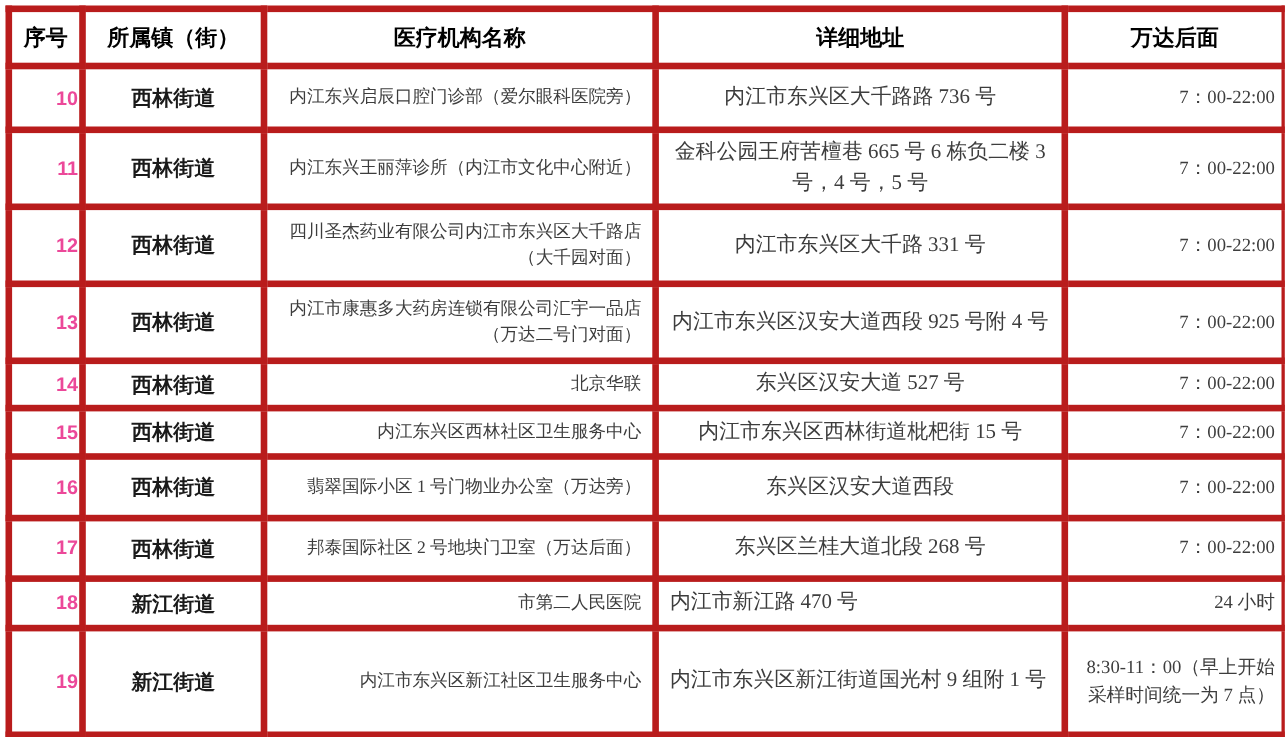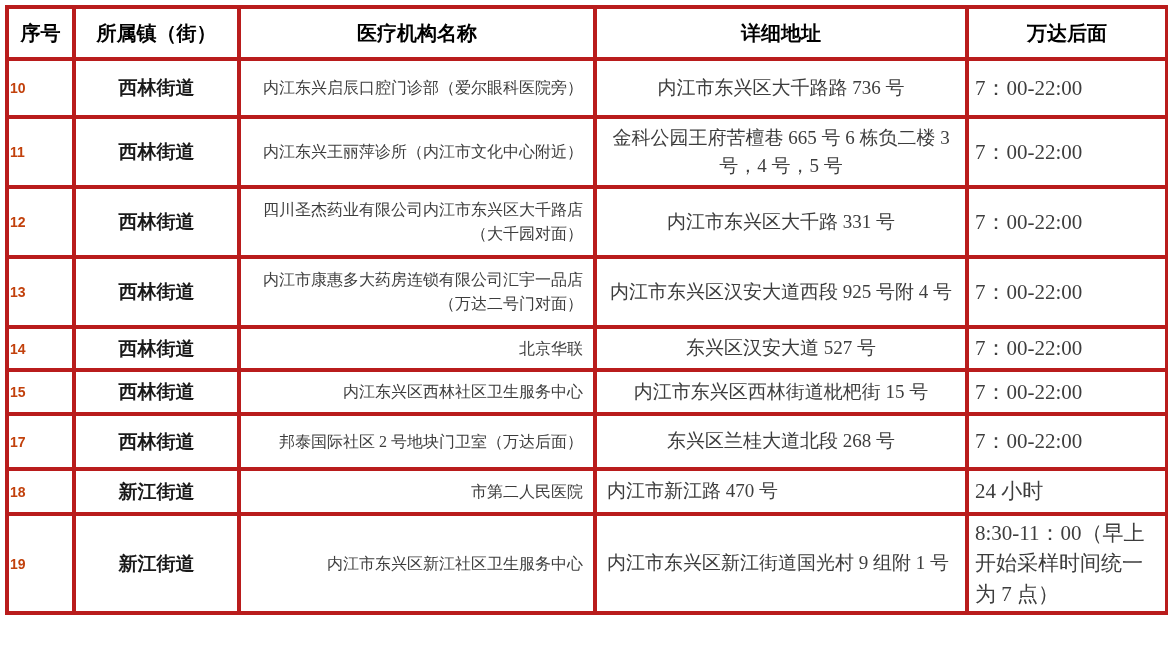--- a/index.html
+++ b/index.html
@@ -15,39 +15,39 @@
     color: #3d3d3d;
   }
   table.med-table {
     border-collapse: collapse;
     table-layout: fixed;
     width: 1160px;
     margin: 5px 0 0 5px;
     background: #ffffff;
   }
   .med-table td, .med-table th {
-    border: 4px solid #b91c1c;
+    border: 6px solid #b91c1c;
     vertical-align: middle;
     overflow: hidden;
     box-sizing: border-box;
   }
   .med-table th {
     font-family: "Liberation Sans", "DejaVu Sans", sans-serif;
     font-weight: bold;
     font-size: 20px;
     color: #000000;
     text-align: center;
     padding: 2px 4px;
   }
   td.c-no {
     font-family: "Liberation Sans", "DejaVu Sans", sans-serif;
     font-weight: bold;
-    font-size: 14px;
-    color: #c2410c;
-    text-align: left;
+    font-size: 18px;
+    color: #ec4899;
+    text-align: right;
   }
   td.c-town {
     font-family: Liberation Sans, sans-serif;
     font-weight: bold;
     font-size: 19px;
     color: #1a1a1a;
     text-align: center;
   }
   td.c-name {
     font-size: 16px;
@@ -59,23 +59,23 @@
     font-size: 19px;
     line-height: 1.5;
     text-align: center;
     padding: 2px 8px;
   }
   td.c-addr.left {
     text-align: left;
     padding-left: 10px;
   }
   td.c-hours {
-    font-size: 21px;
+    font-size: 17px;
     line-height: 1.45;
-    text-align: left;
+    text-align: right;
     padding: 2px 6px;
   }
 </style>
 </head>
 <body>
 
 <table class="med-table">
   <colgroup>
     <col style="width:67px">
     <col style="width:165px">
@@ -128,20 +128,27 @@
       <td class="c-addr">东兴区汉安大道 527 号</td>
       <td class="c-hours">7：00-22:00</td>
     </tr>
     <tr style="height:44px">
       <td class="c-no">15</td>
       <td class="c-town">西林街道</td>
       <td class="c-name">内江东兴区西林社区卫生服务中心</td>
       <td class="c-addr">内江市东兴区西林街道枇杷街 15 号</td>
       <td class="c-hours">7：00-22:00</td>
     </tr>
+    <tr style="height:56px">
+      <td class="c-no">16</td>
+      <td class="c-town">西林街道</td>
+      <td class="c-name">翡翠国际小区 1 号门物业办公室（万达旁）</td>
+      <td class="c-addr">东兴区汉安大道西段</td>
+      <td class="c-hours">7：00-22:00</td>
+    </tr>
     <tr style="height:55px">
       <td class="c-no">17</td>
       <td class="c-town">西林街道</td>
       <td class="c-name">邦泰国际社区 2 号地块门卫室（万达后面）</td>
       <td class="c-addr">东兴区兰桂大道北段 268 号</td>
       <td class="c-hours">7：00-22:00</td>
     </tr>
     <tr style="height:45px">
       <td class="c-no">18</td>
       <td class="c-town">新江街道</td>

